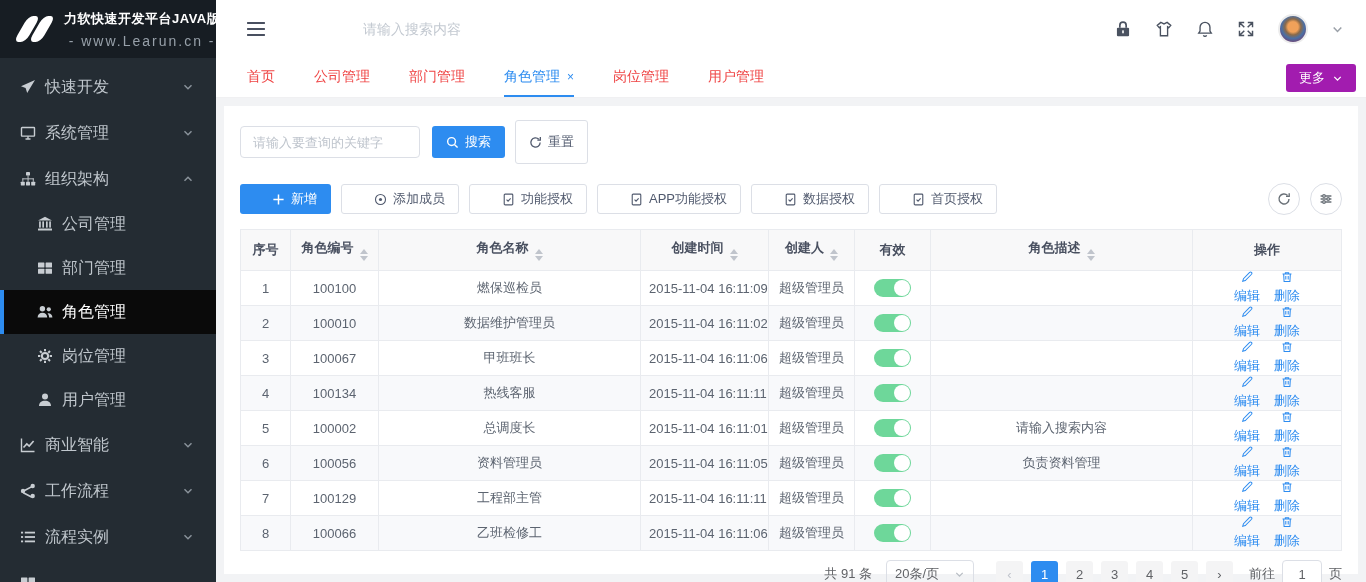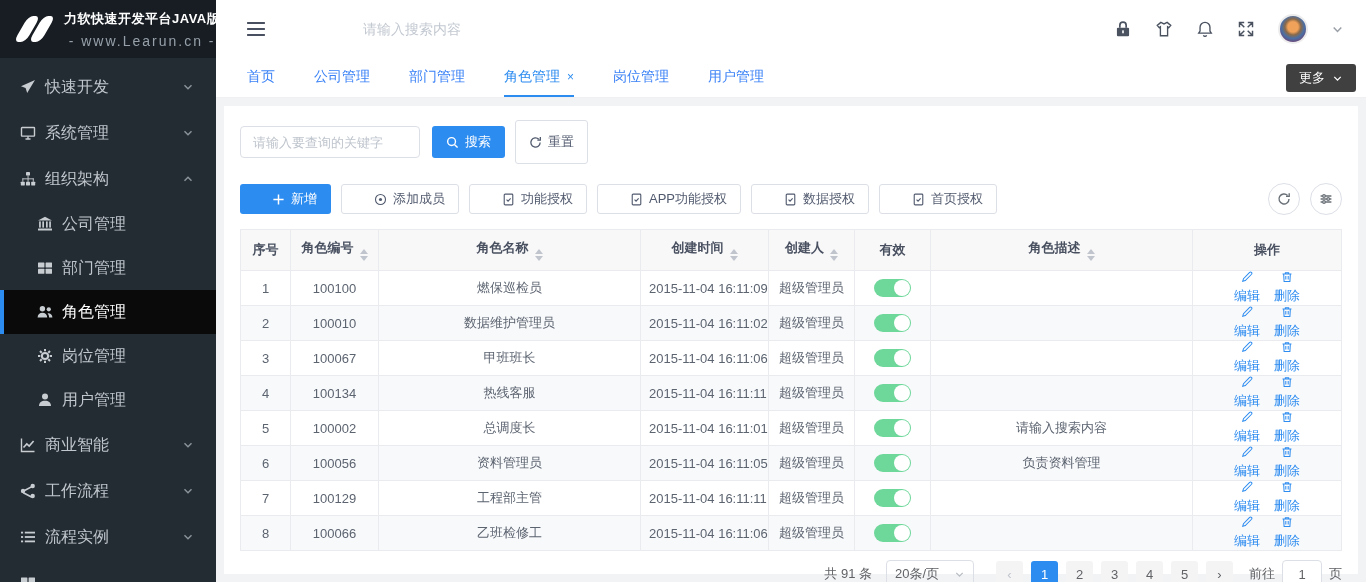--- a/index.html
+++ b/index.html
@@ -34,24 +34,24 @@
   .top-search { border:none; outline:none; margin-left:64px; width:300px; font-size:14px; color:#333; background:transparent; }
   .top-search::placeholder { color:#c3c9d1; }
   .top-right { margin-left:auto; display:flex; align-items:center; gap:23px; margin-right:22px; }
   .tb-ic { width:18px; height:18px; color:#4a5260; cursor:pointer; display:inline-flex; }
   .avatar { width:30px; height:30px; border-radius:50%; border:2px solid #ececec; cursor:pointer;
             background:radial-gradient(circle at 50% 42%, #f0a15a 0 26%, #8a6a4a 40%, #4a6fa5 58%, #6a4a7a 76%, #2b3347 100%); }
   .tb-caret { width:13px; height:13px; color:#9aa0a8; cursor:pointer; display:inline-flex; }
 
   
   .tabbar { position:absolute; left:216px; top:58px; right:0; height:40px; background:#fff; border-bottom:1px solid #f0f0f2; display:flex; align-items:stretch; padding-left:31px; }
-  .tab { display:inline-flex; align-items:center; font-size:14px; color:#3b82f6; margin-right:39px; cursor:pointer; border-bottom:2px solid transparent; white-space:nowrap; }
+  .tab { display:inline-flex; align-items:center; font-size:14px; color:#ef4444; margin-right:39px; cursor:pointer; border-bottom:2px solid transparent; white-space:nowrap; }
   .tab.active { color:#2d8cf0; border-bottom-color:#2d8cf0; }
   .tab .close { margin-left:7px; font-size:12px; color:#2d8cf0; }
-  .more-btn { position:absolute; right:10px; top:6px; height:28px; background:#404040; color:#fff; border:none; border-radius:3px; padding:0 13px; font-size:13px; display:inline-flex; align-items:center; gap:7px; cursor:pointer; }
+  .more-btn { position:absolute; right:10px; top:6px; height:28px; background:#a21caf; color:#fff; border:none; border-radius:3px; padding:0 13px; font-size:13px; display:inline-flex; align-items:center; gap:7px; cursor:pointer; }
   .more-btn .ic { width:11px; height:11px; }
 
   
   .content { position:absolute; left:216px; top:98px; right:0; bottom:0; background:#f2f3f5; padding:8px; }
   .panel { background:#fff; width:100%; height:100%; padding:8px 16px 0; }
 
   .filter-row { display:flex; align-items:center; margin-top:6px; }
   .kw-input { width:180px; height:32px; border:1px solid #dcdfe6; border-radius:4px; padding:4px 12px; font-size:13px; color:#333; outline:none; }
   .kw-input::placeholder { color:#bfc5cd; }
   .btn { display:inline-flex; align-items:center; gap:6px; font-size:13px; border-radius:3px; cursor:pointer; white-space:nowrap; }

